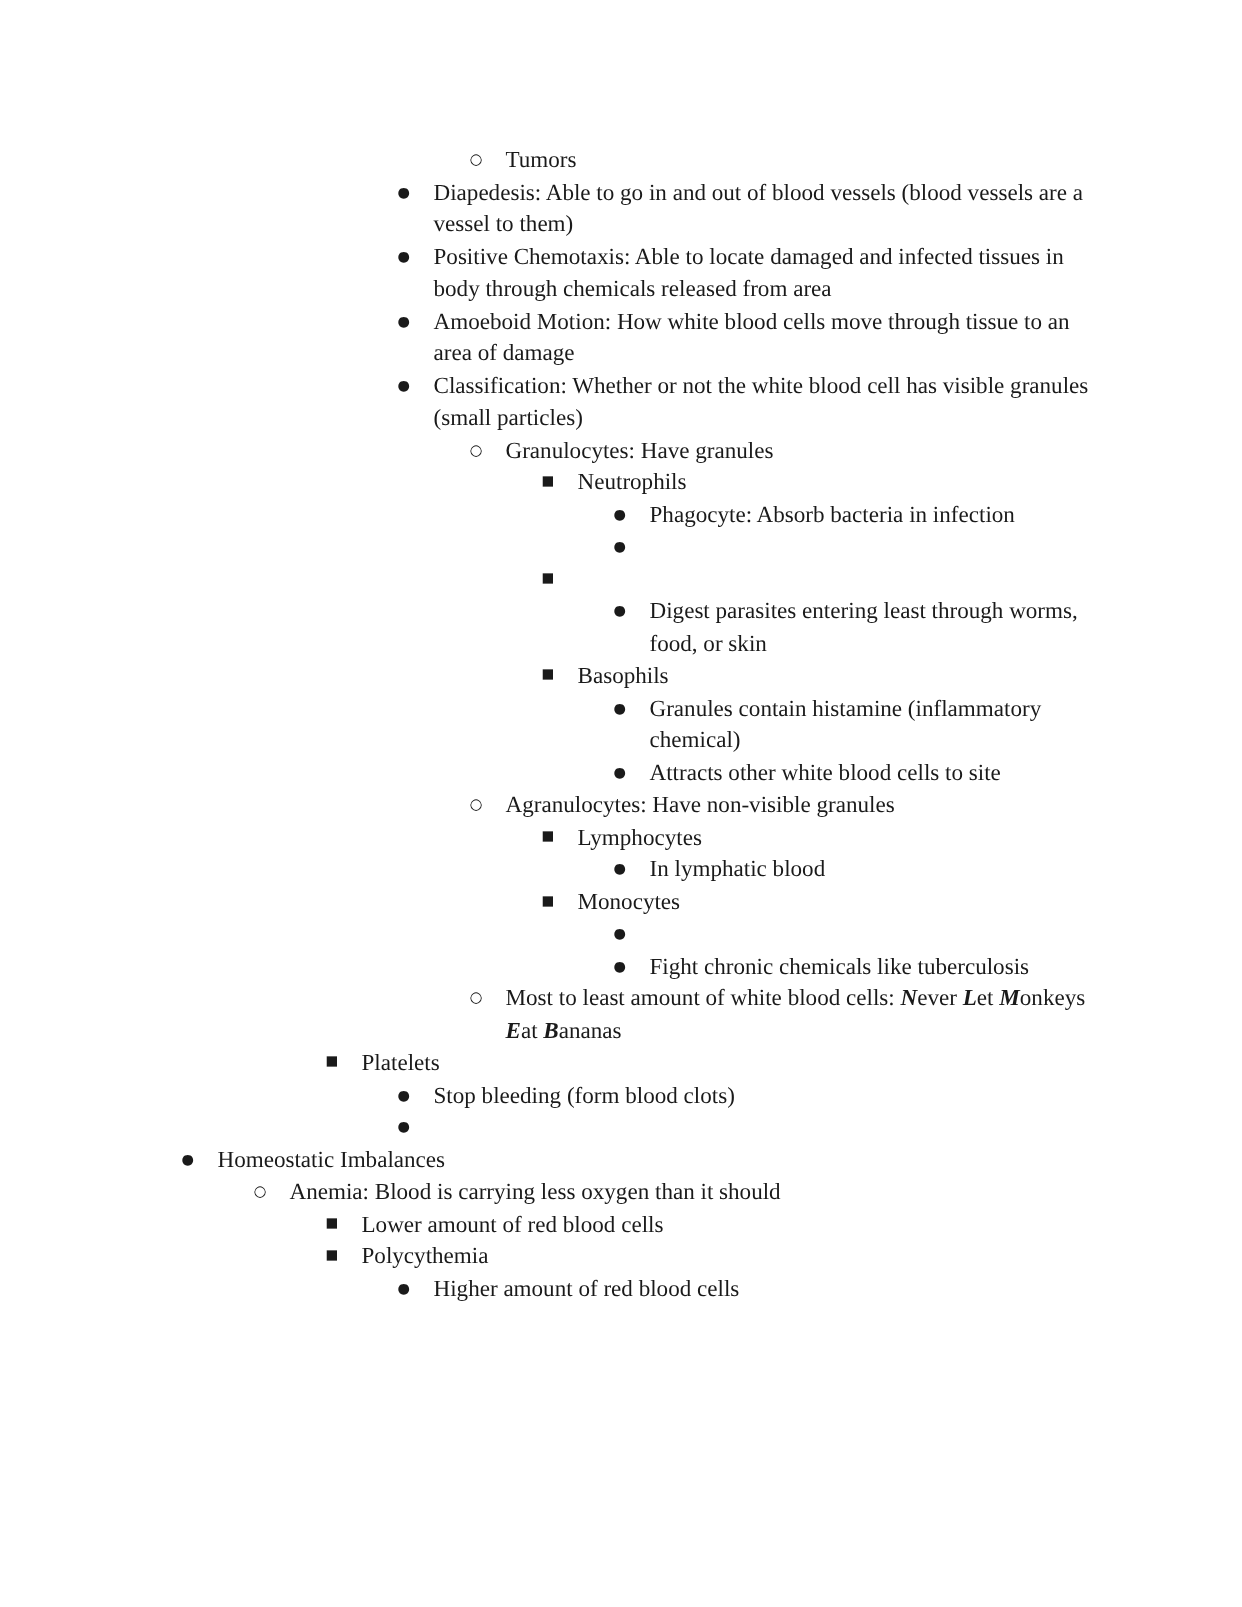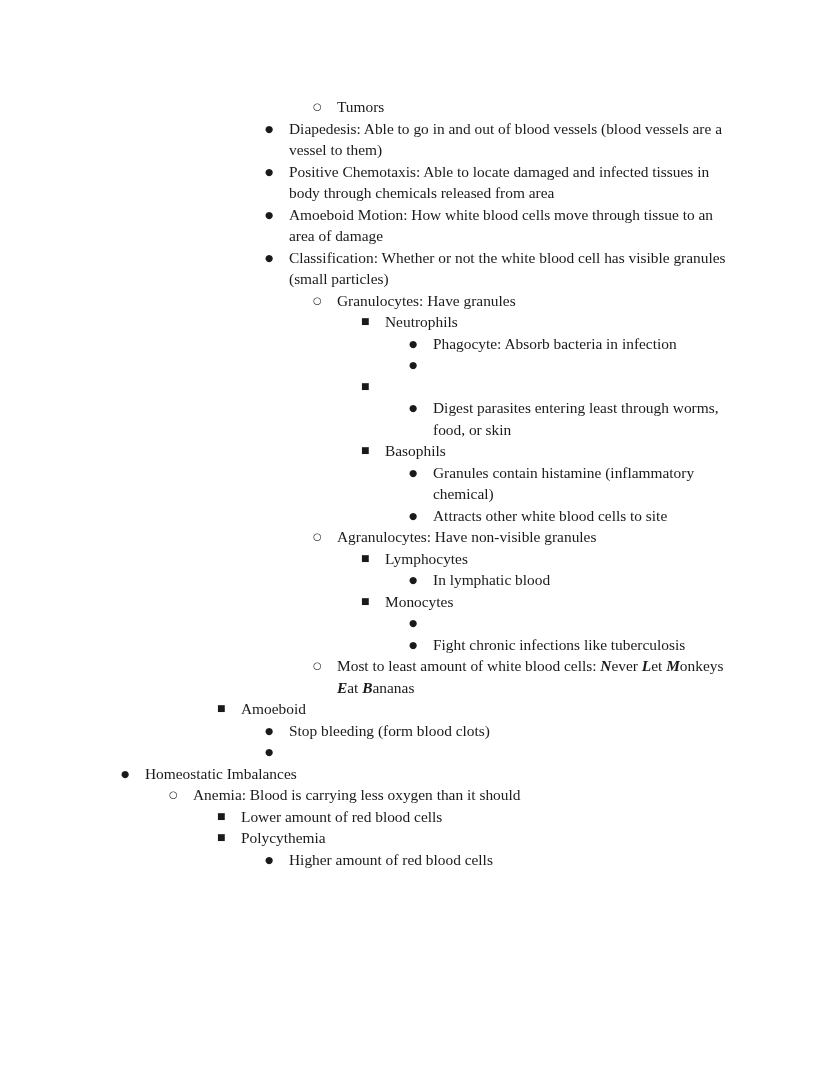--- a/index.html
+++ b/index.html
@@ -114,29 +114,29 @@
       </div>
       <div class="li" style="padding-left: 264px;">
         <span class="marker square">■</span>
         <span class="txt"><span>Monocytes</span></span>
       </div>
       <div class="li" style="padding-left: 312px;">
         <span class="marker disc">●</span>
       </div>
       <div class="li" style="padding-left: 312px;">
         <span class="marker disc">●</span>
-        <span class="txt"><span>Fight chronic infections like tuberculosis</span></span>
+        <span class="txt"><span>Fight chronic chemicals like tuberculosis</span></span>
       </div>
       <div class="li" style="padding-left: 216px;">
         <span class="marker circle">○</span>
         <span class="txt"><span>Most to least amount of white blood cells: </span><span class="bi">N</span><span>ever </span><span class="bi">L</span><span>et </span><span class="bi">M</span><span>onkeys </span><span class="bi">E</span><span>at </span><span class="bi">B</span><span>ananas</span></span>
       </div>
       <div class="li" style="padding-left: 120px;">
         <span class="marker square">■</span>
-        <span class="txt"><span>Amoeboid</span></span>
+        <span class="txt"><span>Platelets</span></span>
       </div>
       <div class="li" style="padding-left: 168px;">
         <span class="marker disc">●</span>
         <span class="txt"><span>Stop bleeding (form blood clots)</span></span>
       </div>
       <div class="li" style="padding-left: 168px;">
         <span class="marker disc">●</span>
       </div>
       <div class="li" style="padding-left: 24px;">
         <span class="marker disc">●</span>

